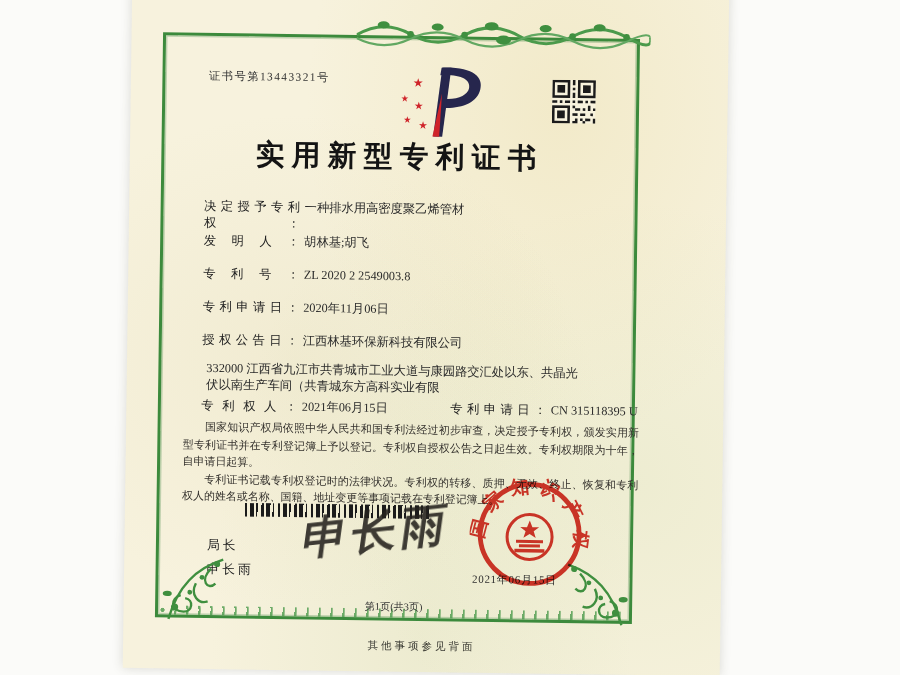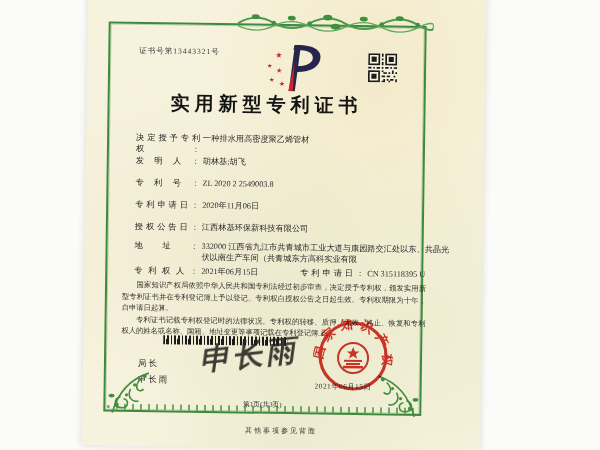--- a/index.html
+++ b/index.html
@@ -141,21 +141,20 @@
     </div>
     <div class="row" style="left:50px; top:213px;">
       <span class="row-label">专利申请日：</span>
       <span class="row-value">2020年11月06日</span>
     </div>
     <div class="row" style="left:50px; top:235px;">
       <span class="row-label">授权公告日：</span>
       <span class="row-value">江西林基环保新科技有限公司</span>
     </div>
     <div class="row" style="left:50px; top:254px;">
-      <span class="row-label">地址：</span>
       <span class="row-value addr-value">332000 江西省九江市共青城市工业大道与康园路交汇处以东、共晶光伏以南生产车间（共青城东方高科实业有限</span>
     </div>
     <div class="row" style="left:50px; top:279px;">
       <span class="row-label">专利权人：</span>
       <span class="row-value">2021年06月15日</span>
     </div>
     <div class="row" style="left:216px; top:279px;">
       <span class="row-label">专利申请日：</span>
       <span class="row-value">CN 315118395 U</span>
     </div>

